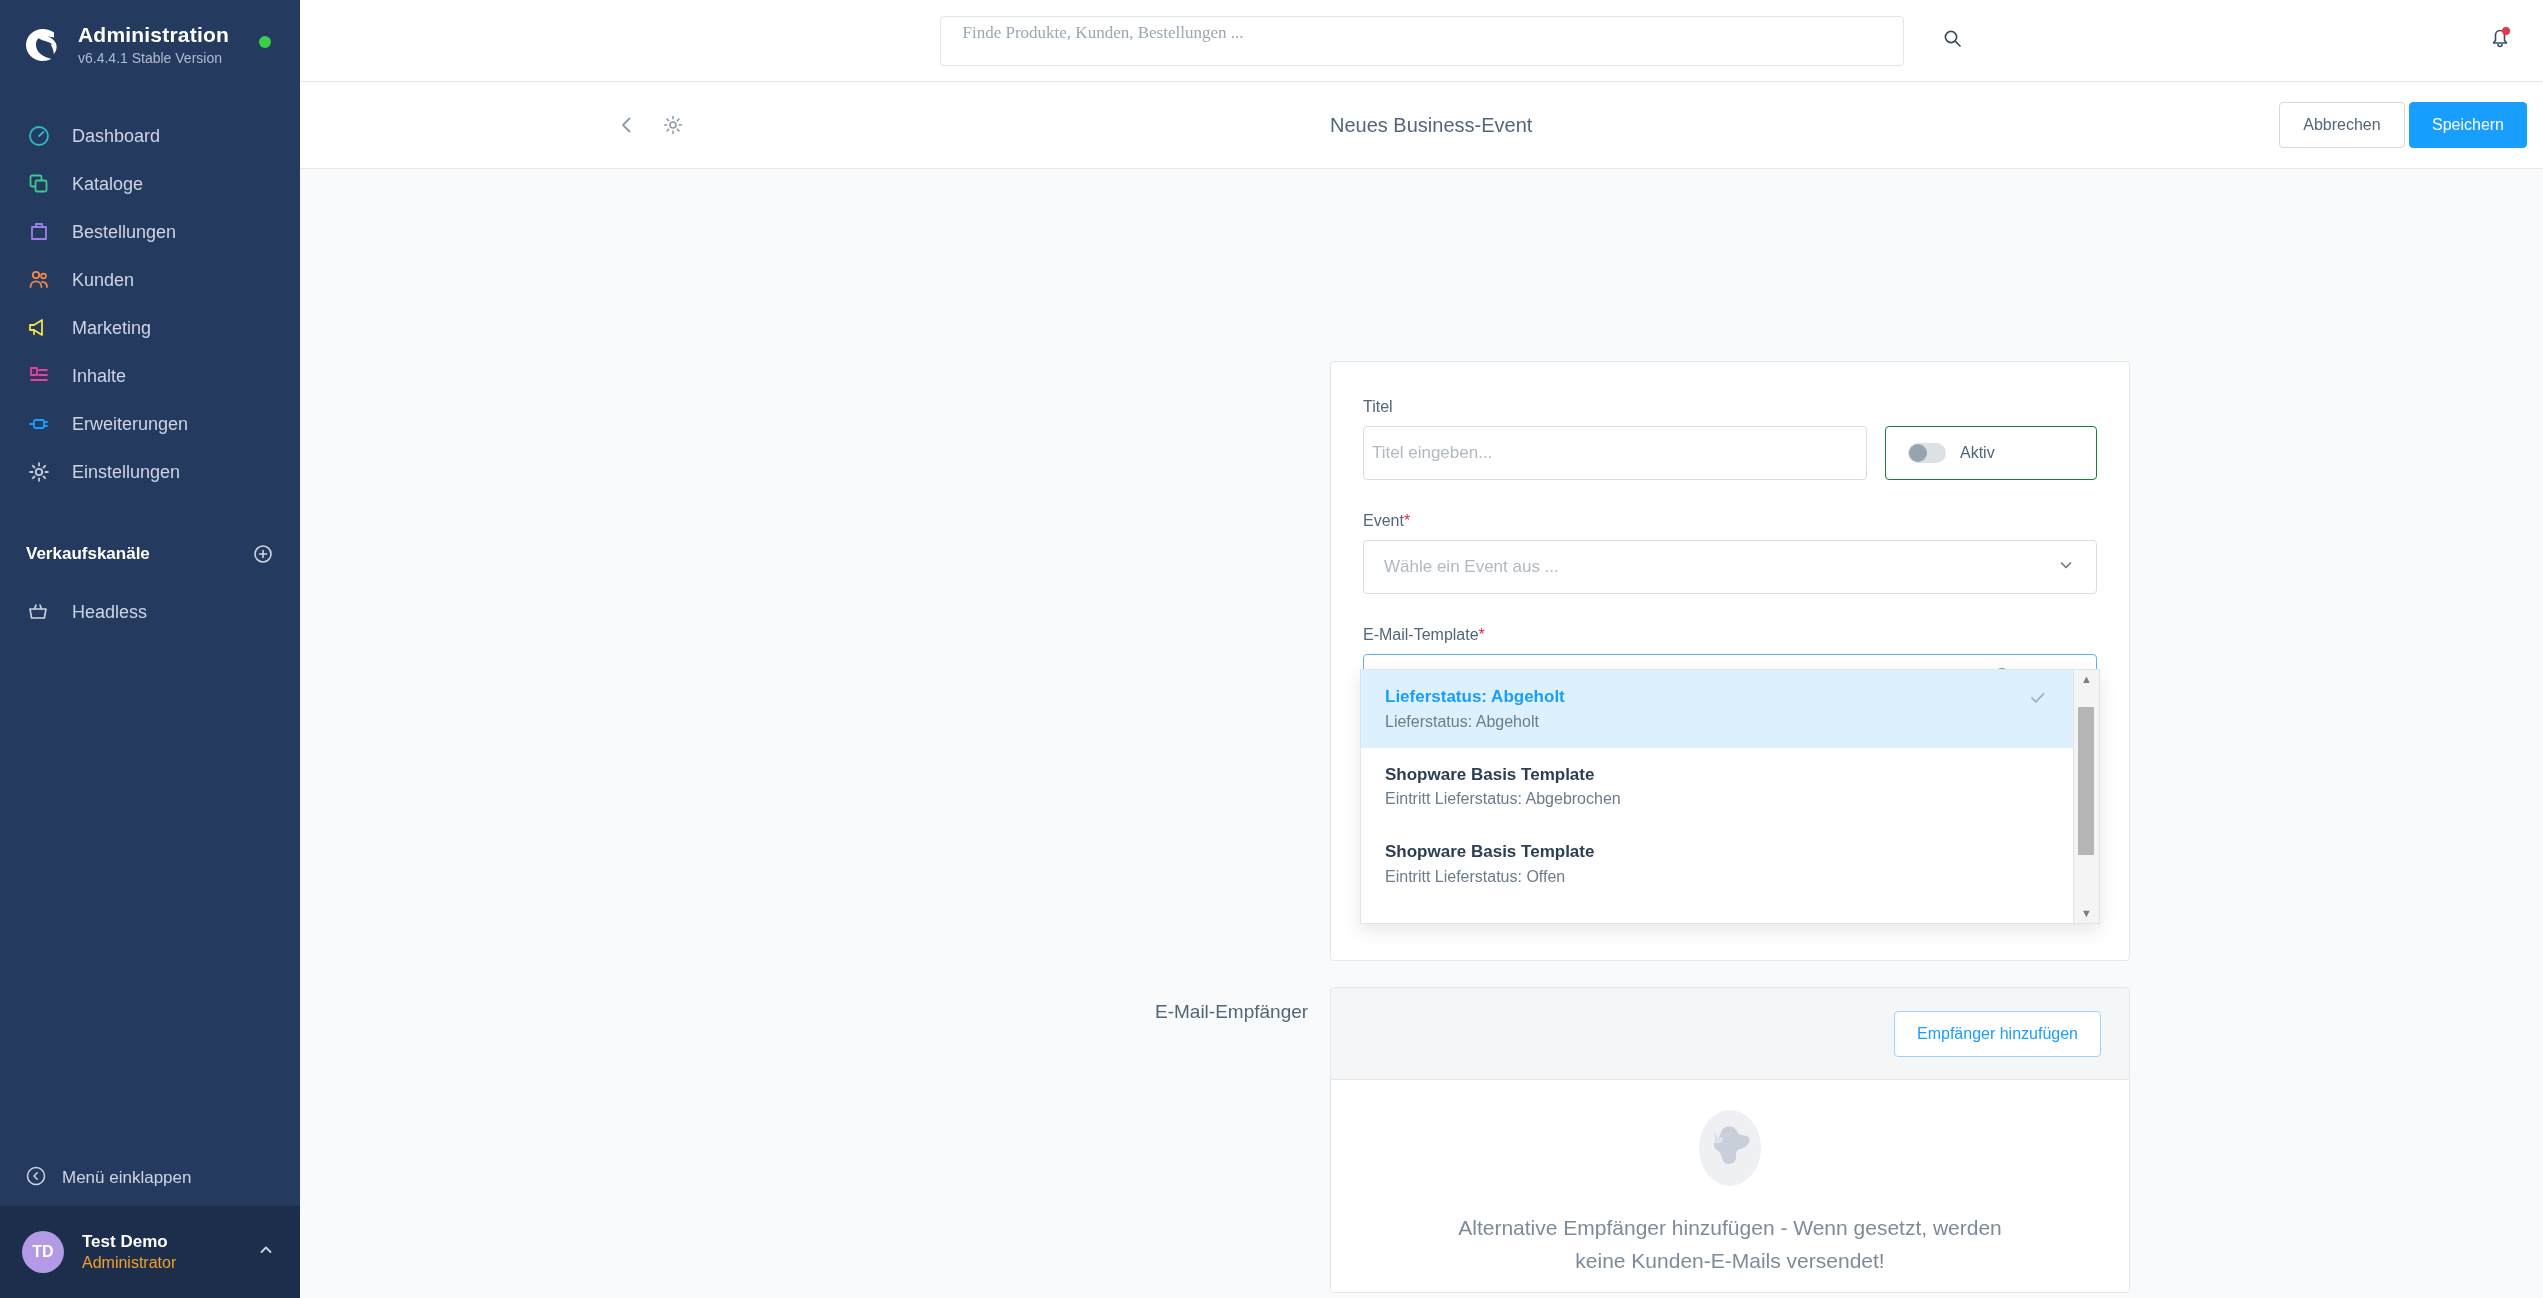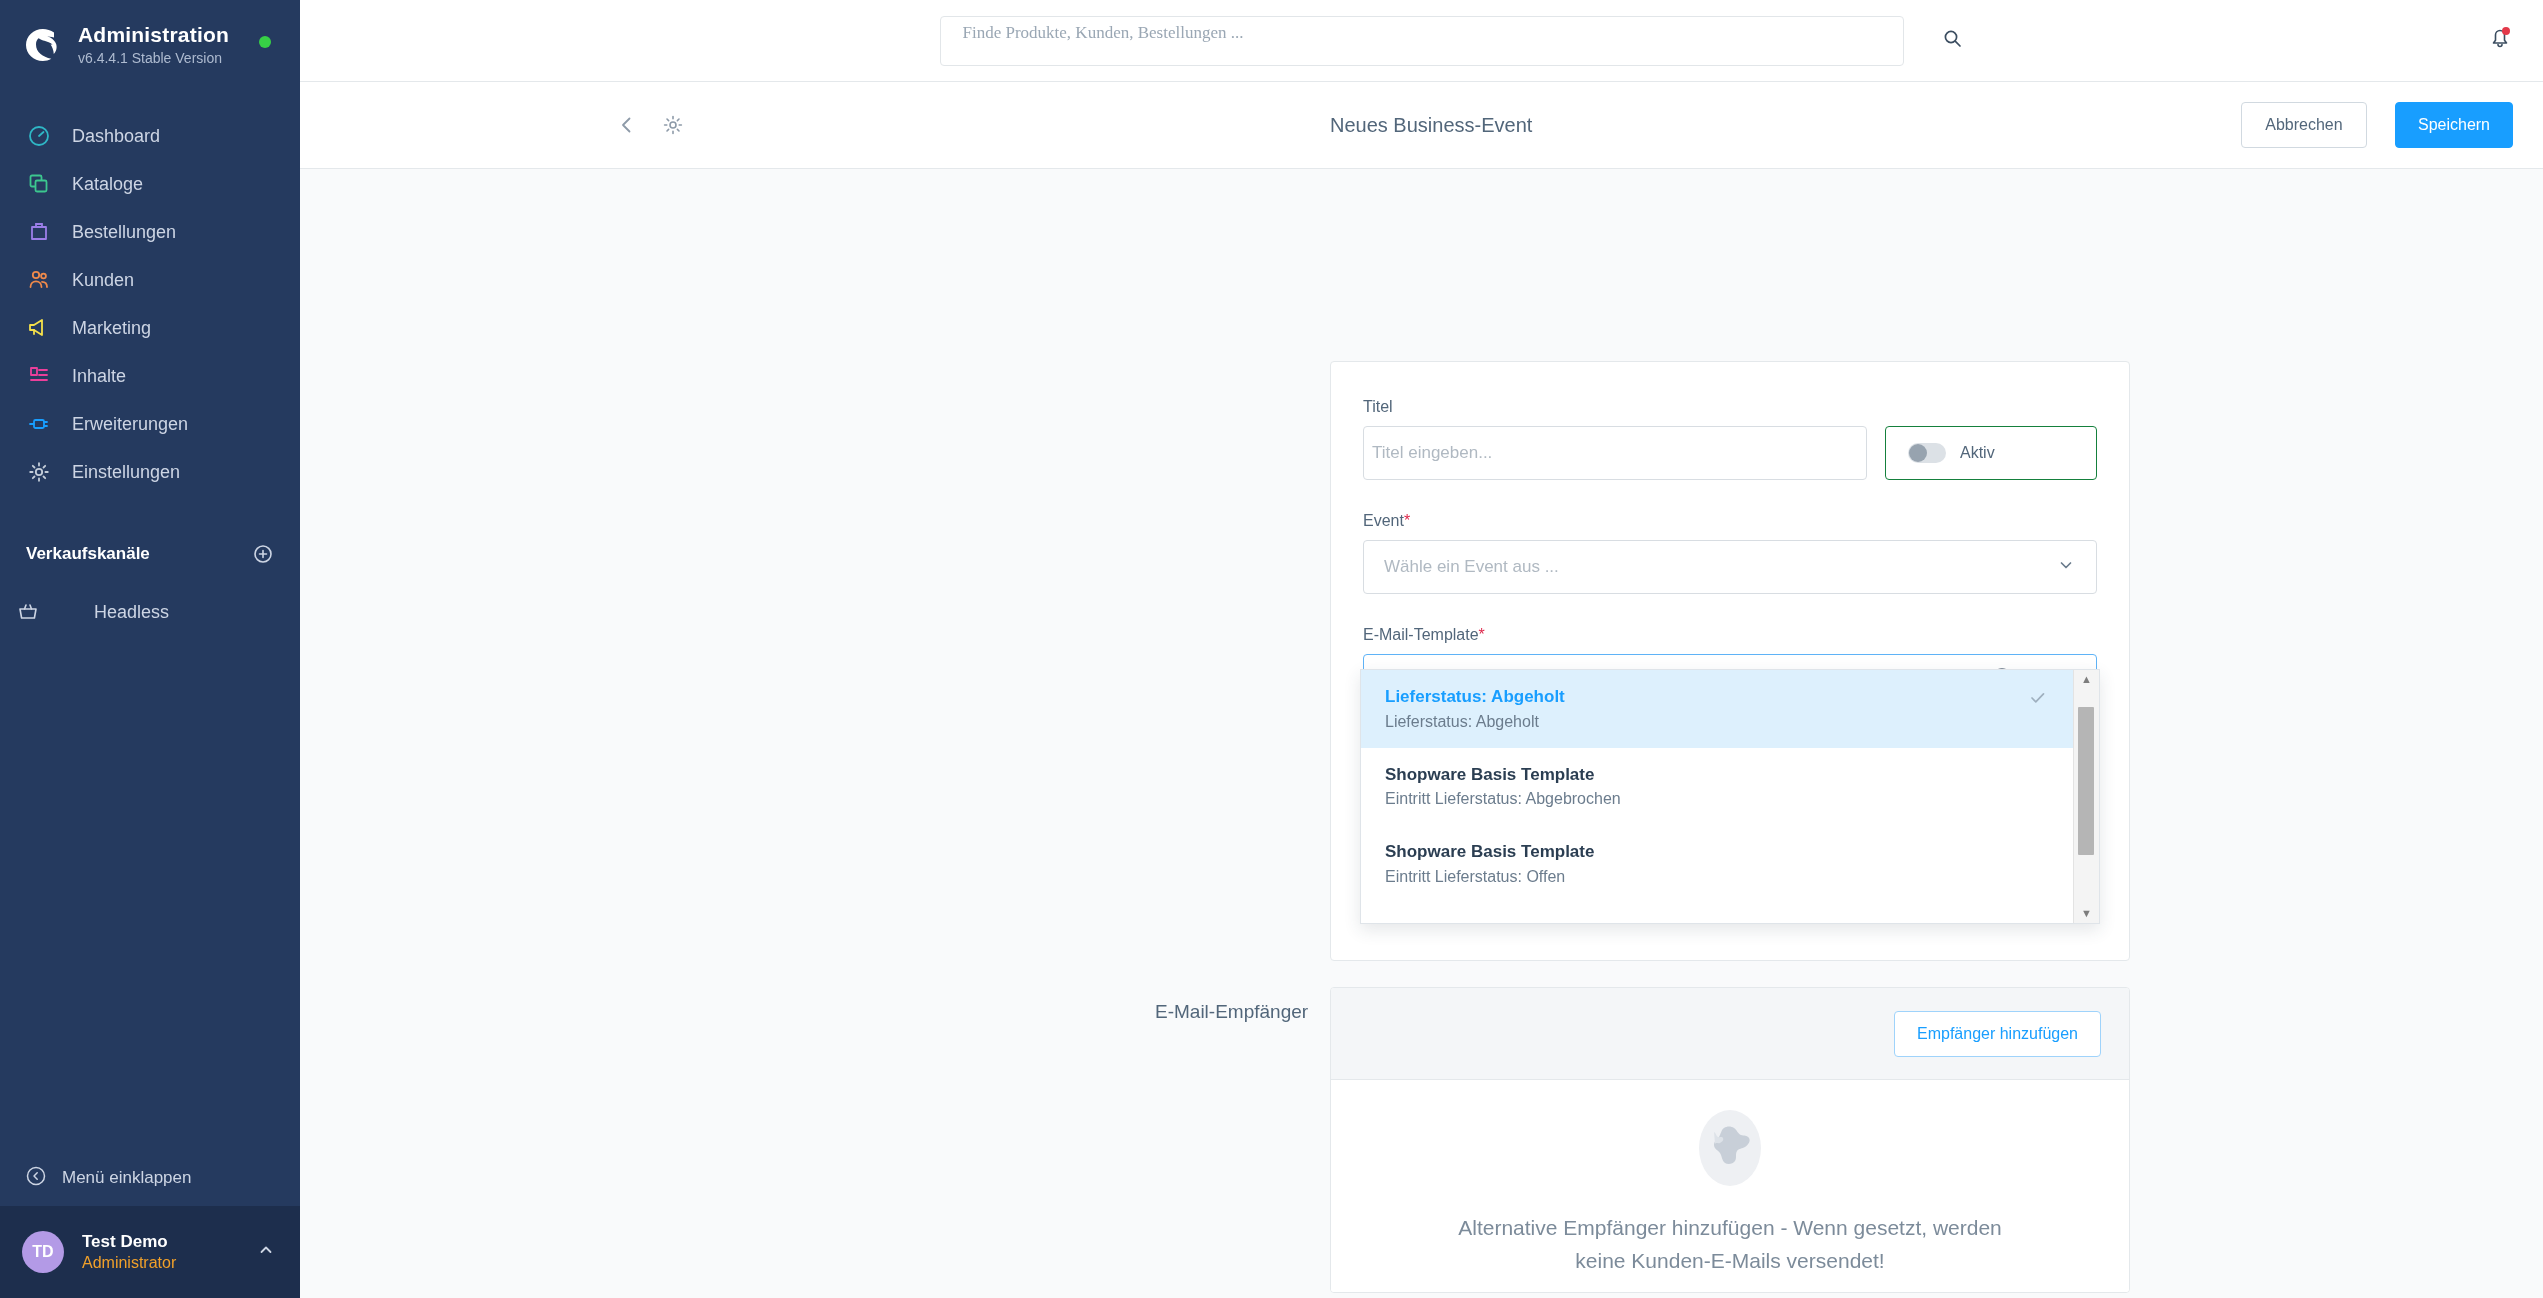--- a/index.html
+++ b/index.html
@@ -44,21 +44,21 @@
   .nav-icon { width: 34px; flex: 0 0 34px; display: flex; align-items: center; }
   .nav-label { color: #cdd5e4; font-size: 18px; margin-left: 12px; }
 
   .section-head {
     display: flex; align-items: center; justify-content: space-between;
     margin-top: 36px; padding: 0 26px 0 26px; height: 44px;
   }
   .section-title { color: #ffffff; font-size: 17px; font-weight: bold; }
   .plus-btn { cursor: pointer; display: flex; }
 
-  .channel-item { display: flex; align-items: center; height: 48px; padding-left: 16px; cursor: pointer; margin-top: 12px; gap: 32px; }
+  .channel-item { display: flex; align-items: center; height: 48px; padding-left: 26px; cursor: pointer; margin-top: 12px; }
   .channel-label { color: #cdd5e4; font-size: 18px; margin-left: 12px; }
 
   .sidebar-spacer { flex: 1 1 auto; }
 
   .collapse-row {
     display: flex; align-items: center; height: 56px;
     padding-left: 24px; cursor: pointer;
   }
   .collapse-label { color: #cdd5e4; font-size: 17px; margin-left: 14px; }
 
@@ -113,22 +113,22 @@
     display: flex; align-items: center; position: relative;
     flex: 0 0 87px;
   }
   .toolbar-left { display: flex; align-items: center; padding-left: 315px; gap: 22px; }
   .icon-btn { cursor: pointer; display: flex; align-items: center; }
   .toolbar-title {
     position: absolute; left: 1030px;
     font-size: 20px; color: #52667a;
   }
   .toolbar-right {
-    position: absolute; right: 30px;
-    display: flex; align-items: center; gap: 28px;
+    position: absolute; right: 16px;
+    display: flex; align-items: center; gap: 4px;
   }
   .btn {
     height: 46px; border-radius: 4px;
     font-size: 16px; cursor: pointer;
     font-family: "Liberation Sans", sans-serif;
     display: flex; align-items: center; justify-content: center;
     padding: 0 22px;
   }
   .btn-secondary { background: #ffffff; border: 1px solid #d1d9e0; color: #52667a; min-width: 126px; }
   .btn-primary { background: #189eff; border: 1px solid #189eff; color: #ffffff; min-width: 112px; }

